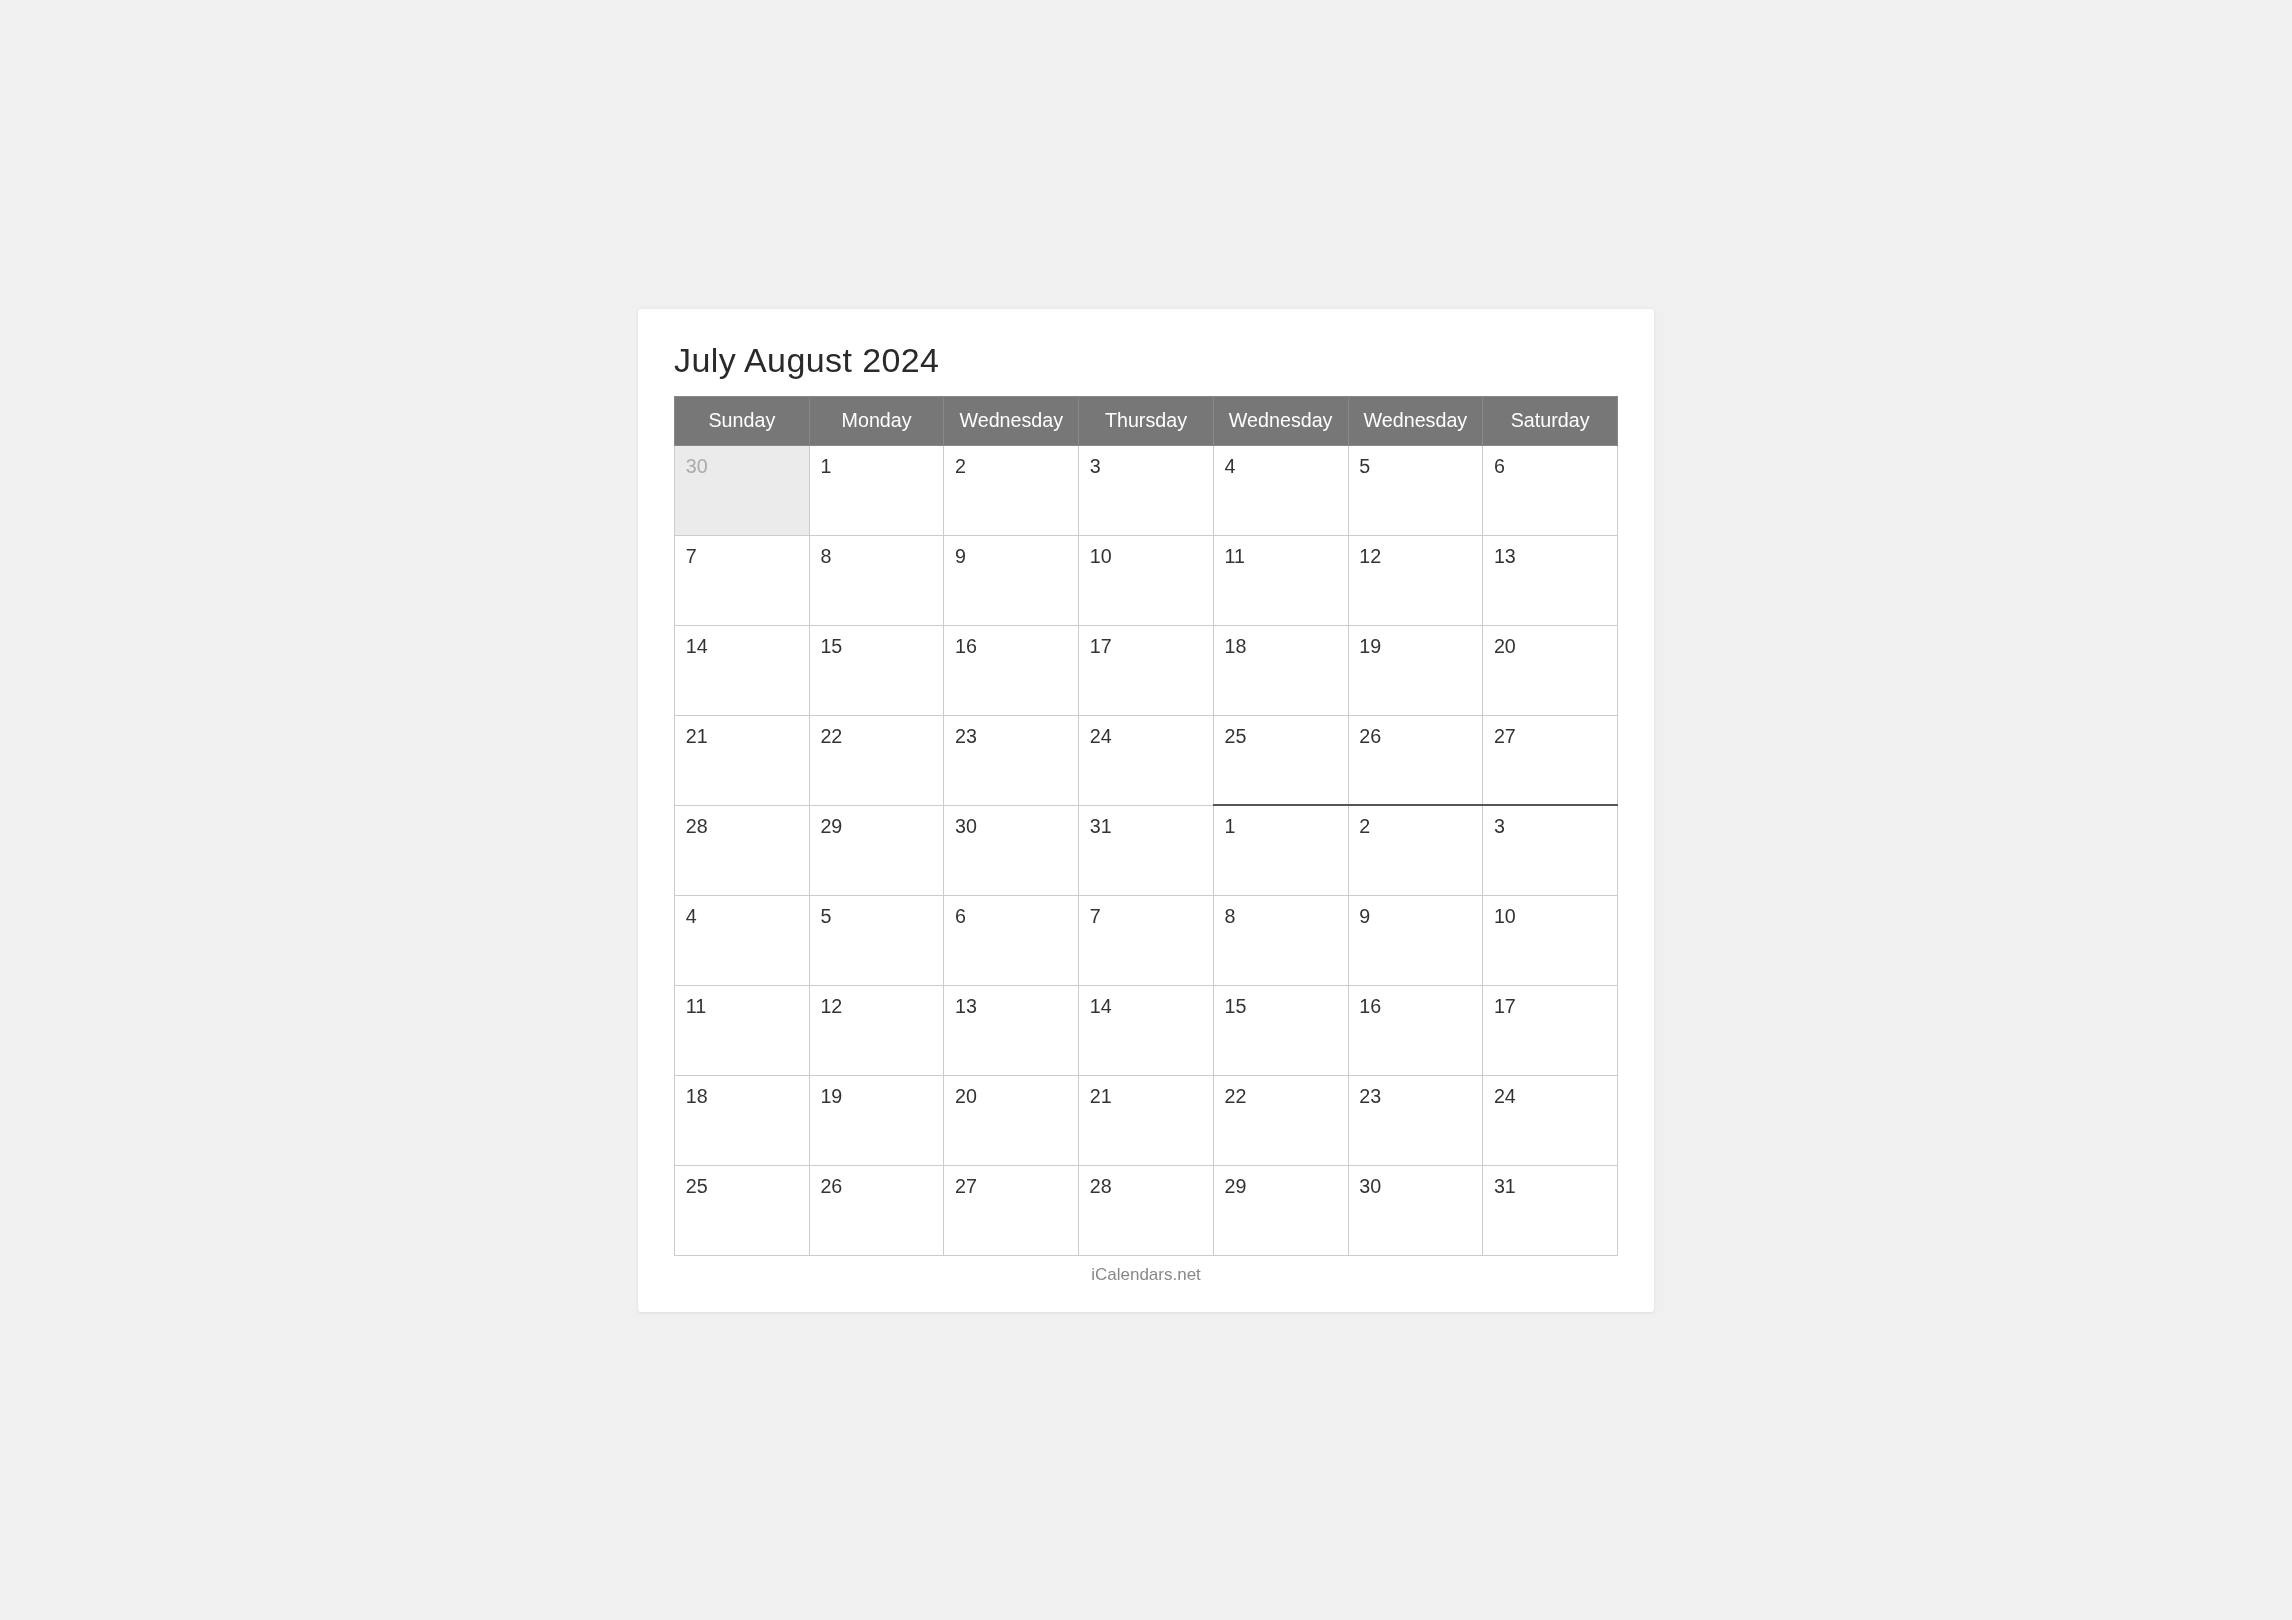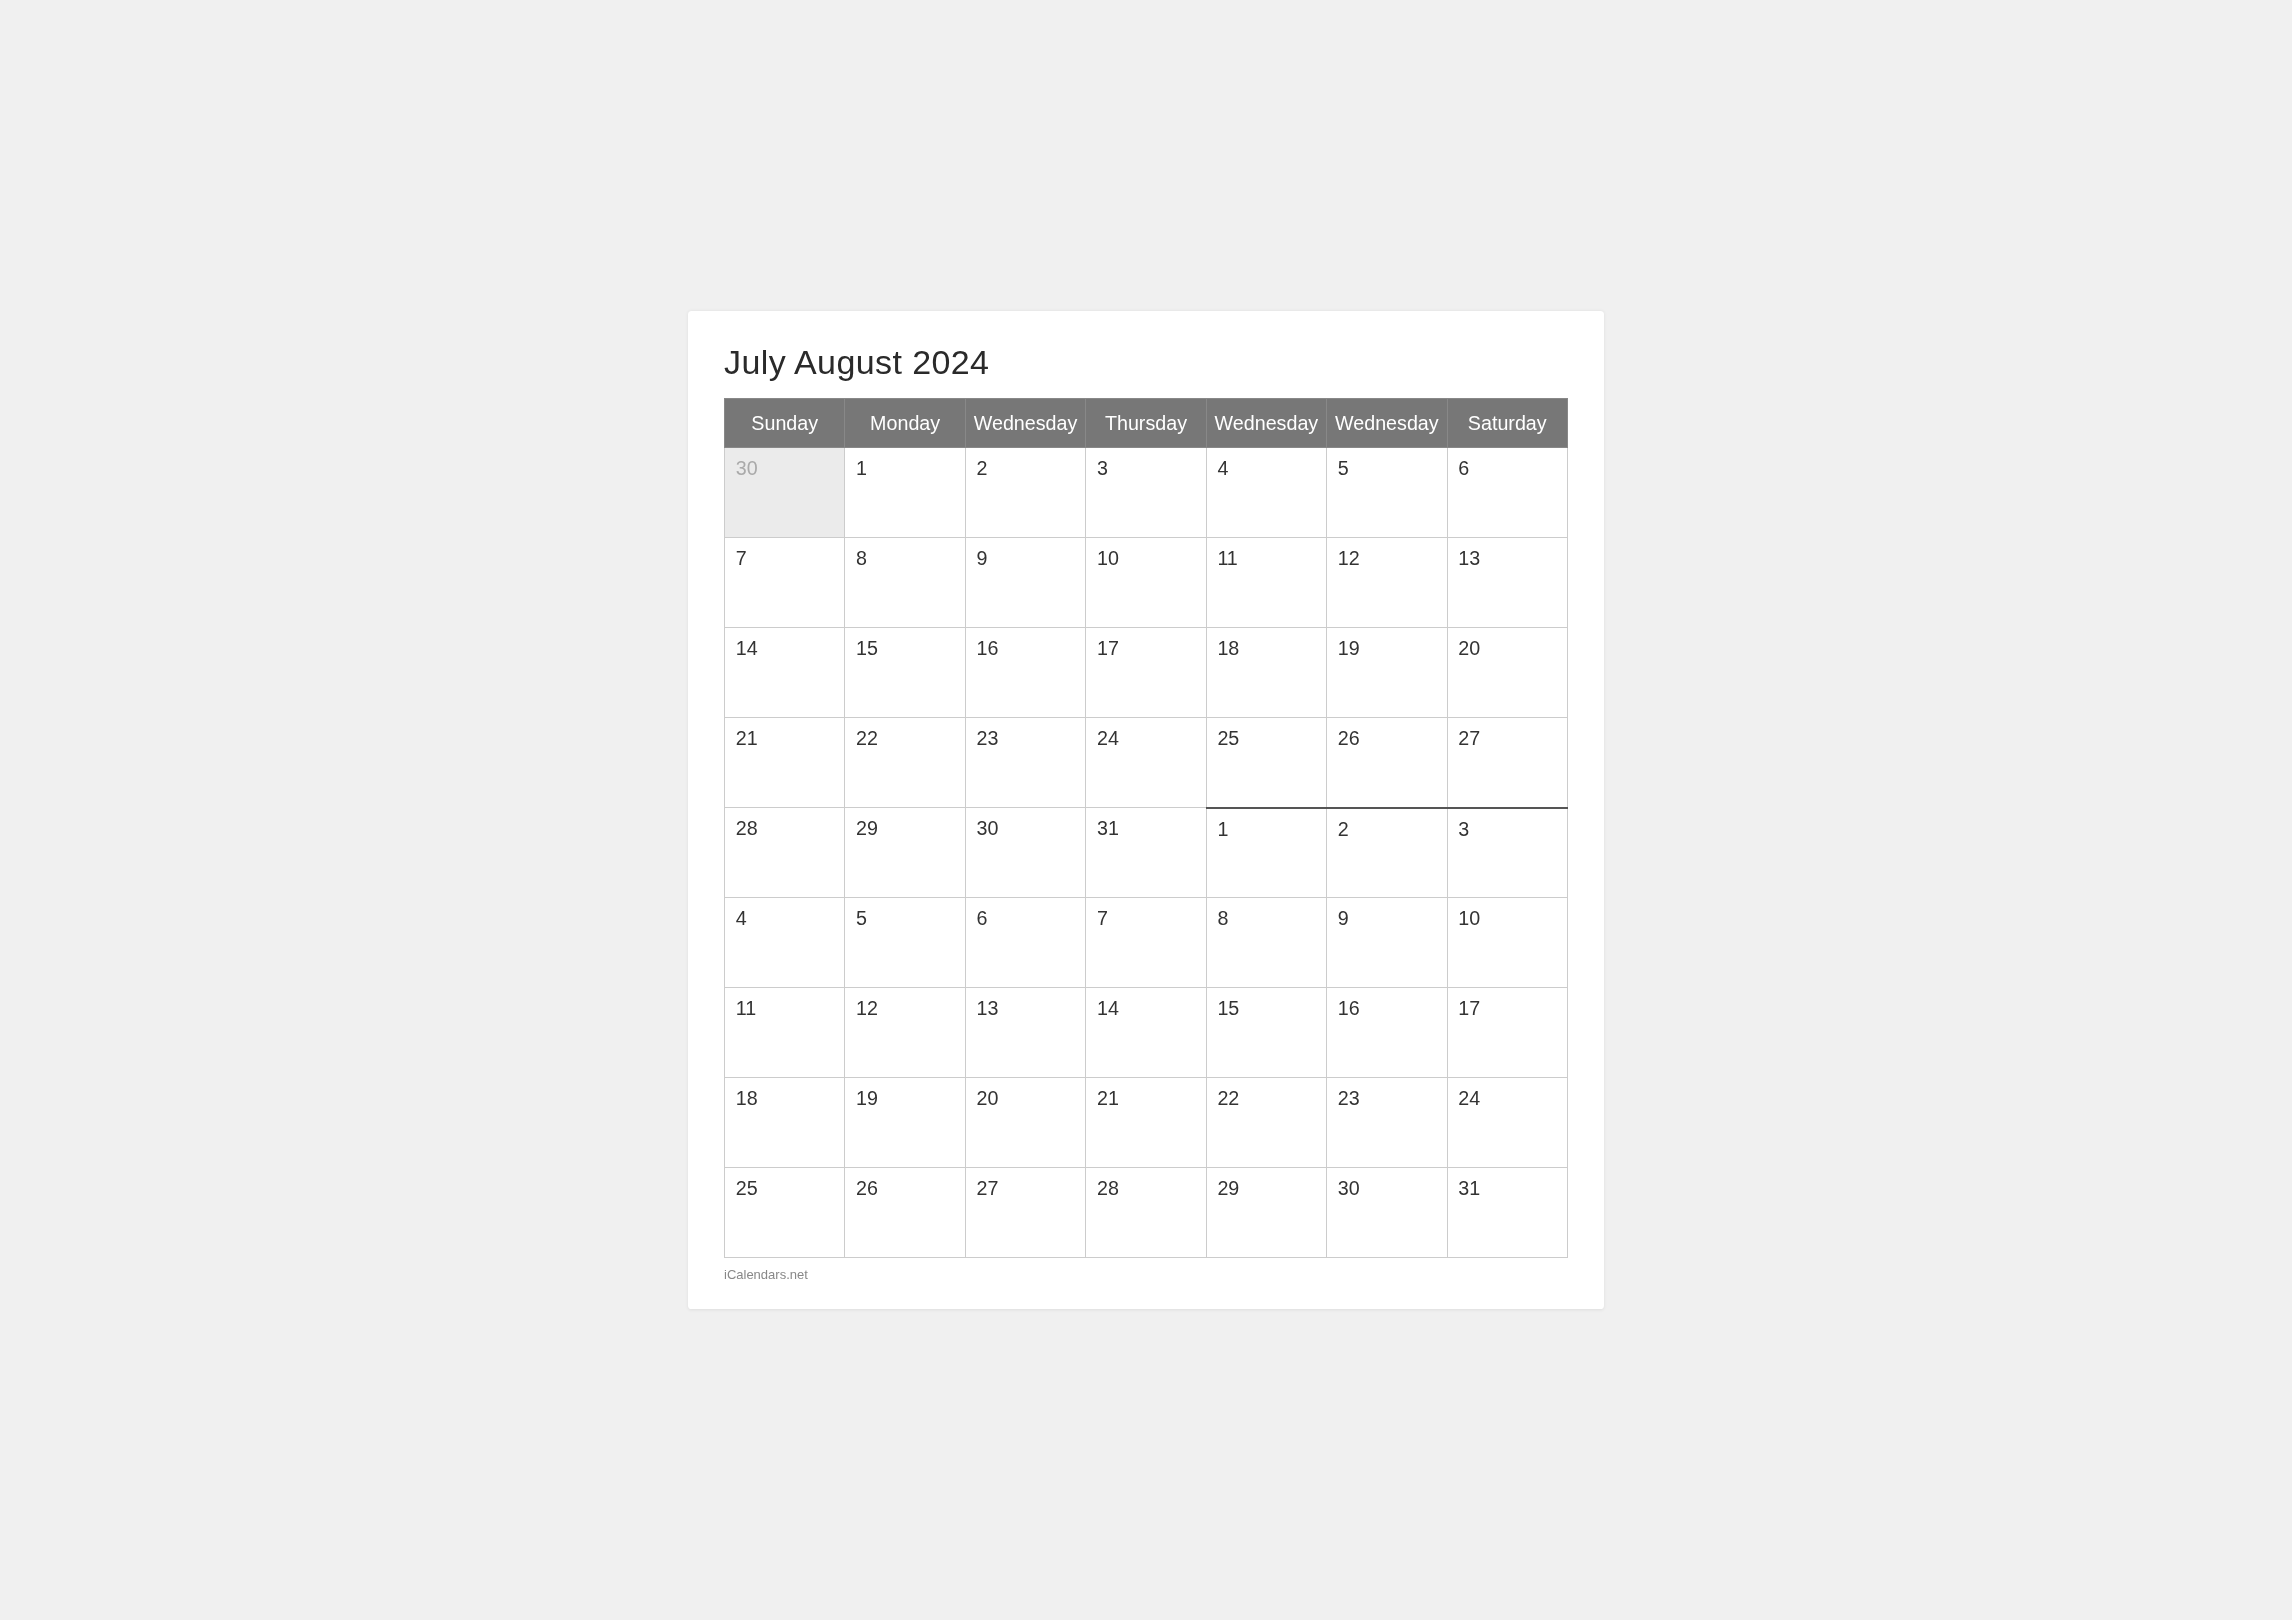--- a/index.html
+++ b/index.html
@@ -14,21 +14,21 @@
       justify-content: center;
       align-items: center;
       min-height: 100vh;
       font-family: Arial, sans-serif;
     }
 
     .calendar-container {
       background: #ffffff;
       padding: 32px 36px 27px 36px;
       border-radius: 3.6px;
-      width: 916px;
+      width: 1016px;
       max-width: 98vw;
       box-shadow: 0 0.9px 3.6px rgba(0,0,0,0.08);
     }
 
     .calendar-title {
       font-size: 34px;
       font-weight: 400;
       color: #2a2a2a;
       margin-bottom: 16px;
       letter-spacing: 0.4px;
@@ -61,22 +61,22 @@
     .calendar-table tbody tr td.prev-month {
       background: #ebebeb;
       color: #aaaaaa;
     }
 
     .calendar-table tbody tr td.next-month {
       color: #333333;
     }
 
     .footer-text {
-      text-align: left;
-      font-size: 13px;
+      text-align: center;
+      font-size: 17px;
       color: #888888;
       margin-top: 9px;
     }
   </style>
 </head>
 <body>
 
 <div class="calendar-container">
   <h1 class="calendar-title">July August 2024</h1>
   <table class="calendar-table">

